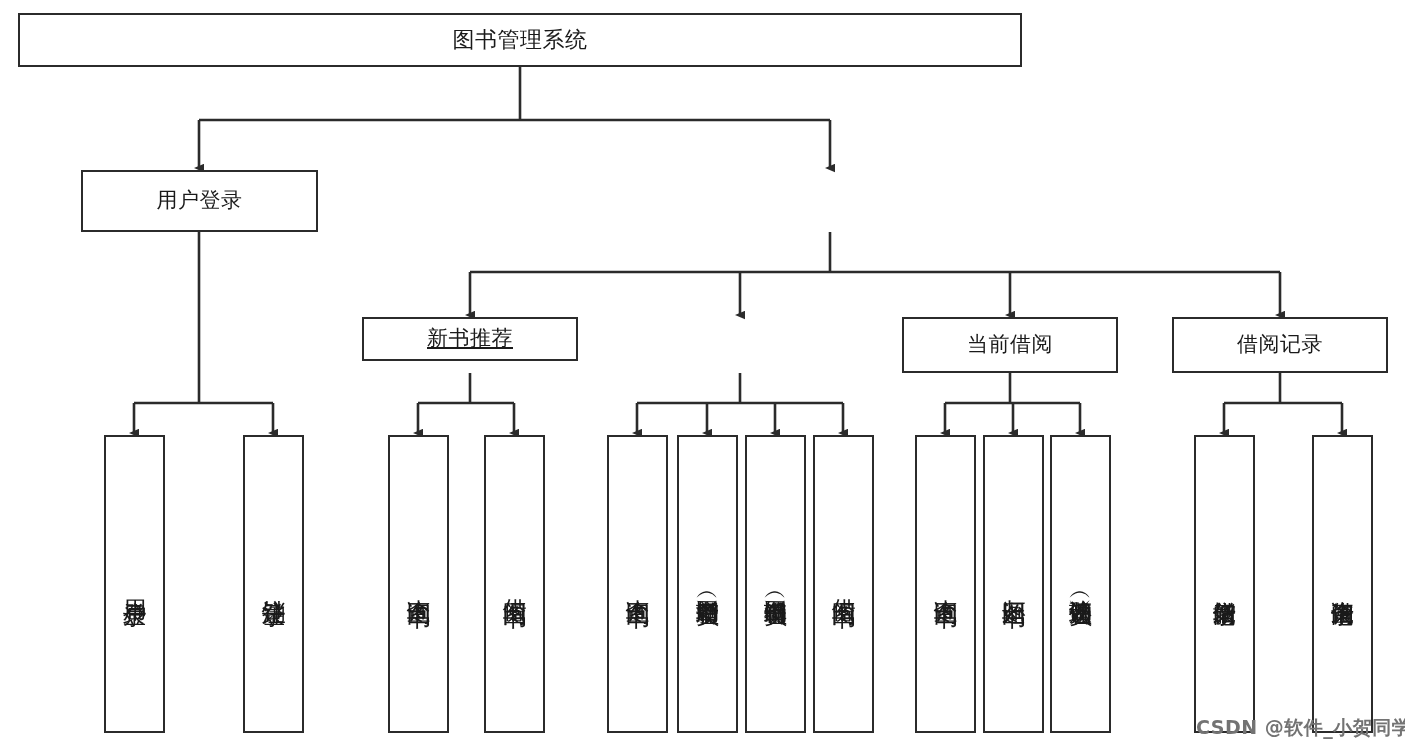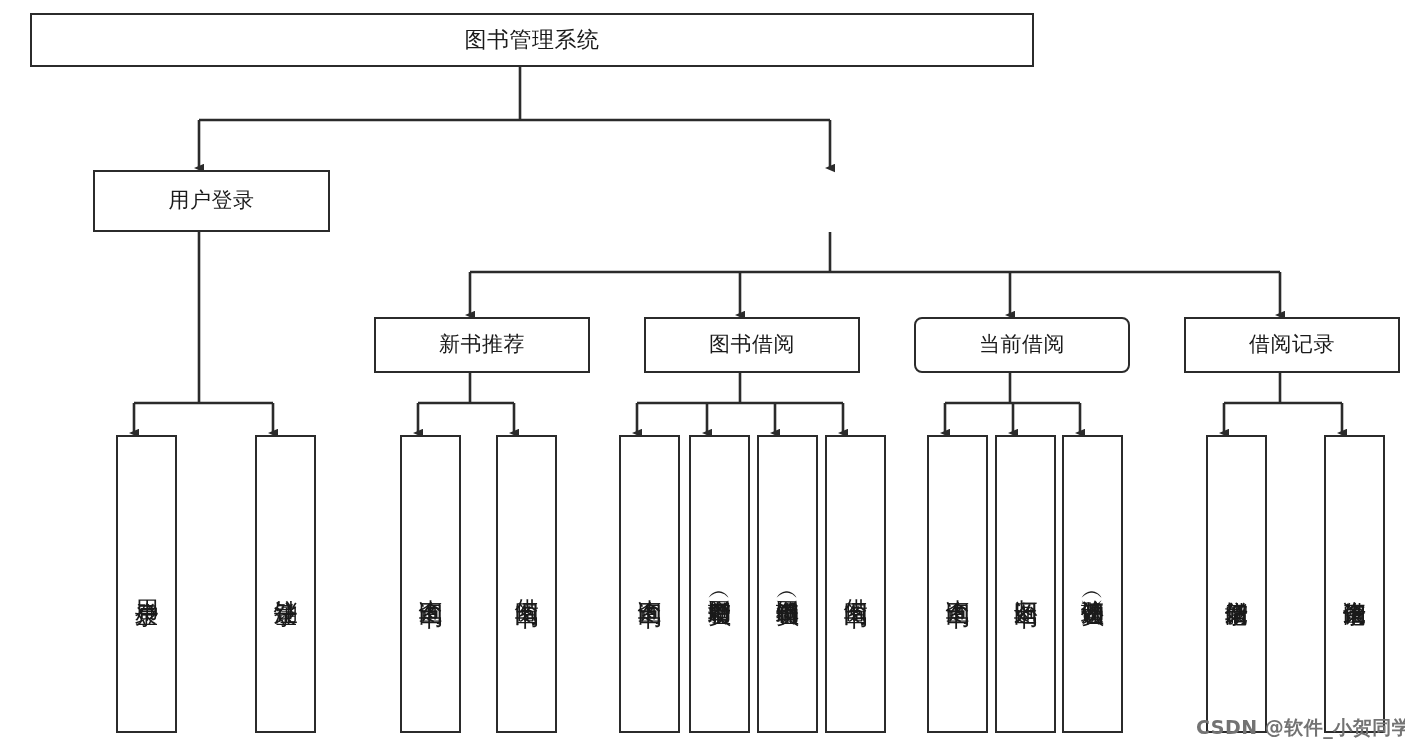--- a/index.html
+++ b/index.html
@@ -28,21 +28,20 @@
   }
   .node {
     position: absolute;
     box-sizing: border-box;
     background: #ffffff;
     border: 2px solid #2b2b2b;
     display: flex;
     align-items: center;
     justify-content: center;
     color: #1a1a1a;
-    margin-left: 12px;
   }
   .node-label {
     display: block;
     text-align: center;
     letter-spacing: 0.5px;
     white-space: nowrap;
   }
   
   .node.horiz .node-label {
     font-size: 21px;
@@ -153,27 +152,24 @@
   </svg>
 
   <div class="node horiz root" style="left:18px; top:13px; width:1004px; height:54px;">
     <span class="node-label">图书管理系统</span>
   </div>
 
   <div class="node horiz" style="left:81px; top:170px; width:237px; height:62px;">
     <span class="node-label">用户登录</span>
   </div>
 
-  <div class="node horiz" style="left:362px; top:317px; width:216px; height:56px;">
+  <div class="node horiz" style="left:362px; top:317px; width:216px; height:44px;text-decoration:underline;">
     <span class="node-label">新书推荐</span>
   </div>
-  <div class="node horiz" style="left:632px; top:317px; width:216px; height:56px;">
-    <span class="node-label">图书借阅</span>
-  </div>
-  <div class="node horiz" style="left:902px; top:317px; width:216px; height:56px;border-radius:8px;">
+  <div class="node horiz" style="left:902px; top:317px; width:216px; height:56px;">
     <span class="node-label">当前借阅</span>
   </div>
   <div class="node horiz" style="left:1172px; top:317px; width:216px; height:56px;justify-content:center;">
     <span class="node-label">借阅记录</span>
   </div>
 
   <div class="node vert" style="left:104px; top:435px; width:61px; height:298px;">
     <span class="node-label">用户登录</span>
   </div>
   <div class="node vert" style="left:243px; top:435px; width:61px; height:298px;">

